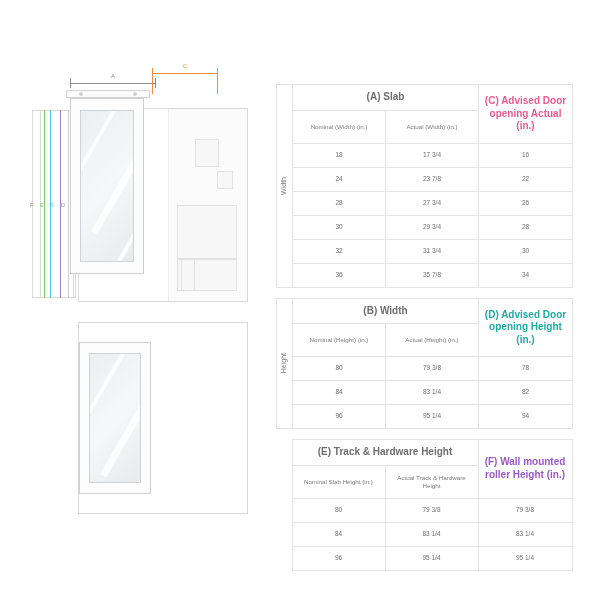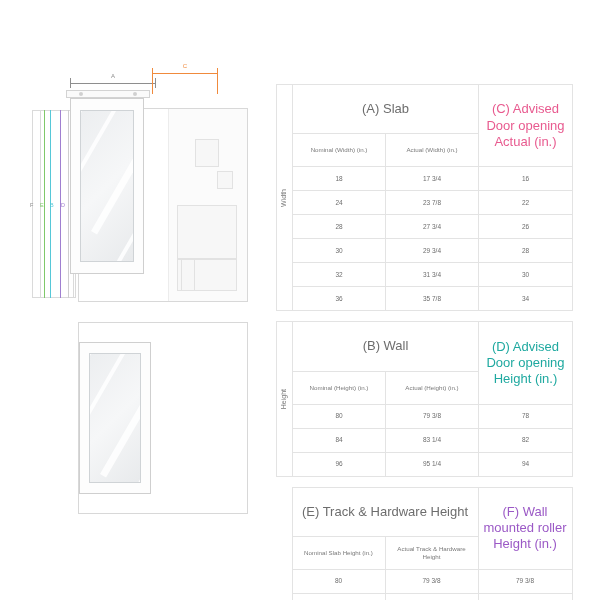--- a/index.html
+++ b/index.html
@@ -220,23 +220,24 @@
     font-weight: normal;
     text-align: center;
     vertical-align: middle;
     font-size: 6.5px;
     color: #6d6d6d;
     padding: 3px 1px;
     line-height: 1.25;
     background: #fff;
   }
   .hdr-main {
-    font-size: 13px;
+    font-size: 10px;
     color: #6d6d6d;
-    padding: 16px 2px;
+    padding: 6px 2px;
+    font-weight: bold;
   }
   .hdr-sub {
     font-size: 6.2px;
     color: #7a7a7a;
     padding: 5px 2px;
     height: 22px;
   }
   .val-row td { height: 17px; }
   .side-label {
     width: 14px;
@@ -391,21 +392,21 @@
           <col style="width:16px">
           <col style="width:93px">
           <col style="width:93px">
           <col style="width:94px">
         </colgroup>
         <tbody>
             <tr>
           <td class="side-label" rowspan="5">
             <span>Height</span>
           </td>
-          <td class="hdr-main accent-grey" colspan="2">(B) Wall</td>
+          <td class="hdr-main accent-grey" colspan="2">(B) Width</td>
           <td class="hdr-main accent-teal" rowspan="2">(D) Advised Door opening Height (in.)</td>
         </tr>
         <tr>
           <td class="hdr-sub">Nominal (Height) (in.)</td>
           <td class="hdr-sub">Actual (Height) (in.)</td>
         </tr>
         <tr class="val-row">
           <td>80</td>
           <td>79 3/8</td>
           <td>78</td>

